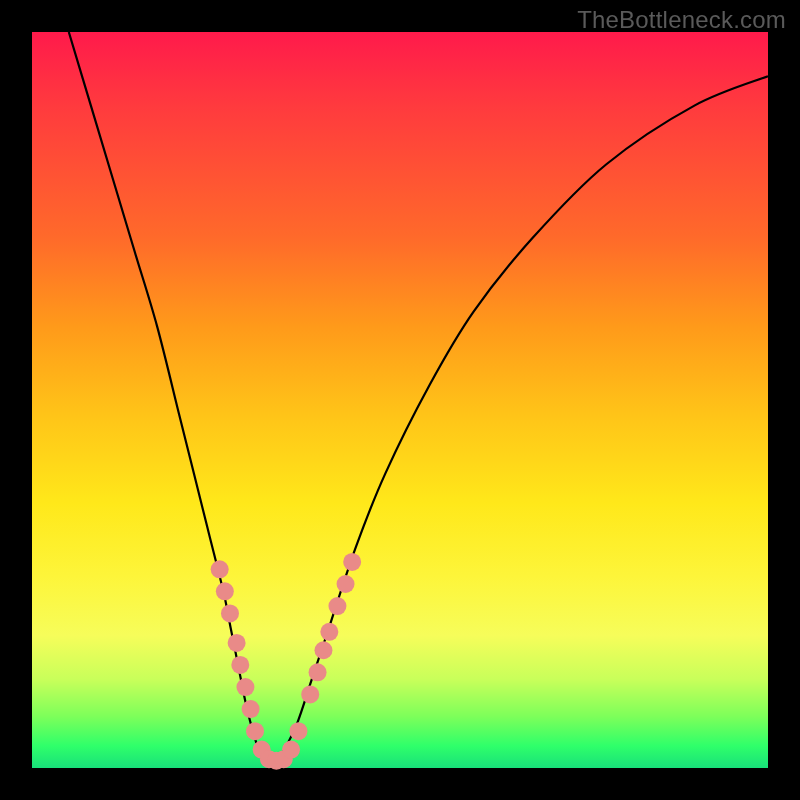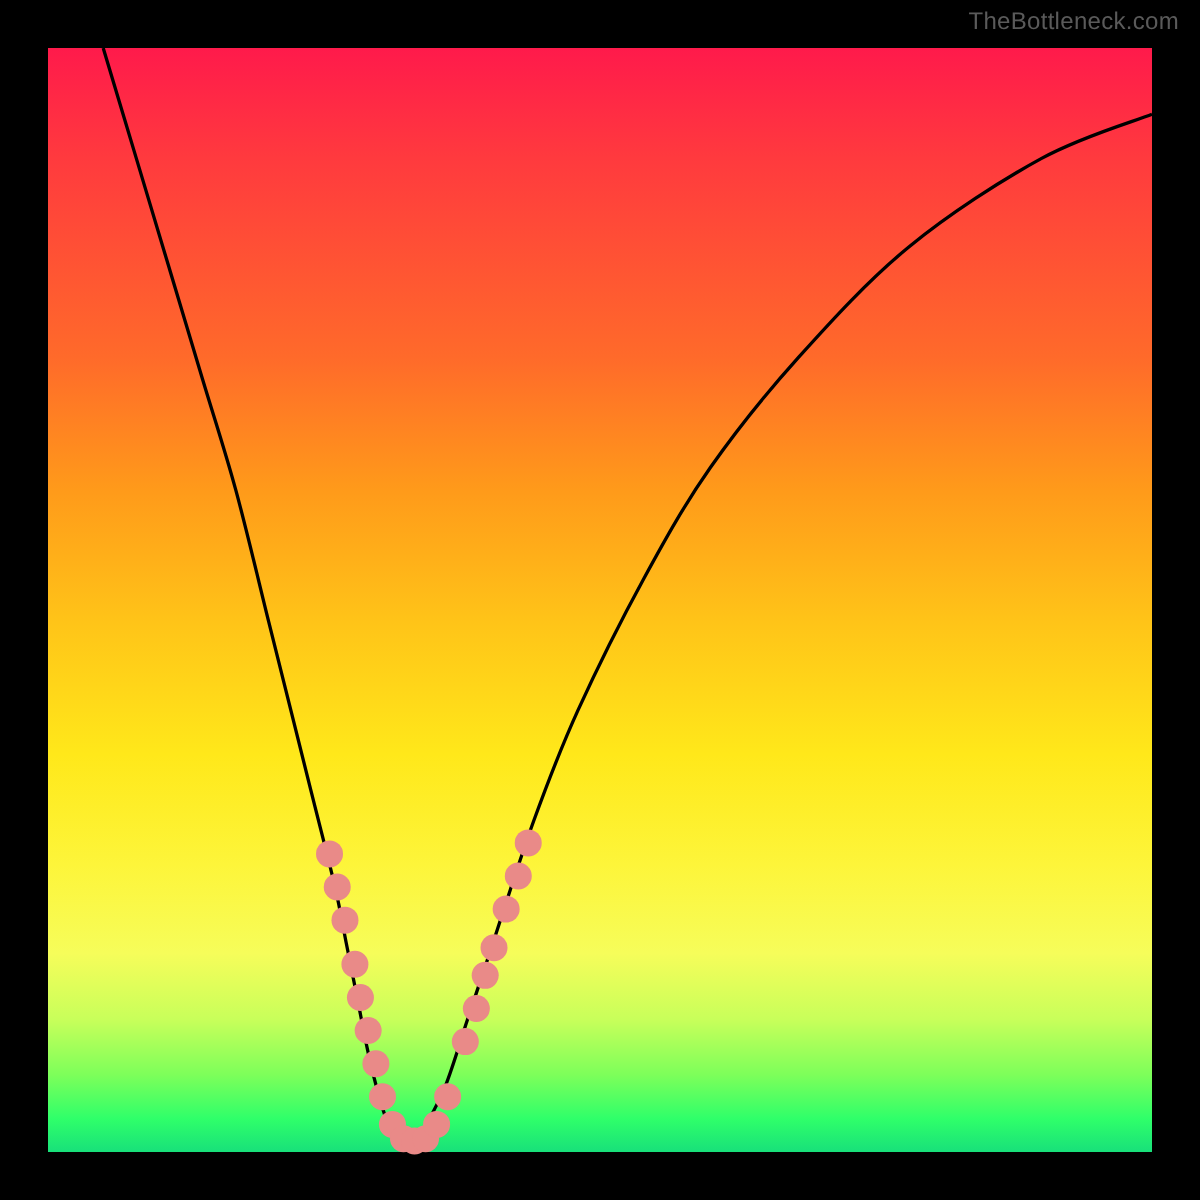--- a/index.html
+++ b/index.html
@@ -40,21 +40,21 @@
       #7dff5a 93%,
       #2fff6a 97%,
       #18e07a 100%
     );
   }
   .watermark {
     position: absolute;
     top: 6px;
     right: 14px;
     color: #5a5a5a;
-    font-size: 16px;
+    font-size: 24px;
     letter-spacing: 0.2px;
   }
   svg.curve {
     position: absolute;
     top: 0;
     left: 0;
     width: 736px;
     height: 736px;
     overflow: visible;
   }

